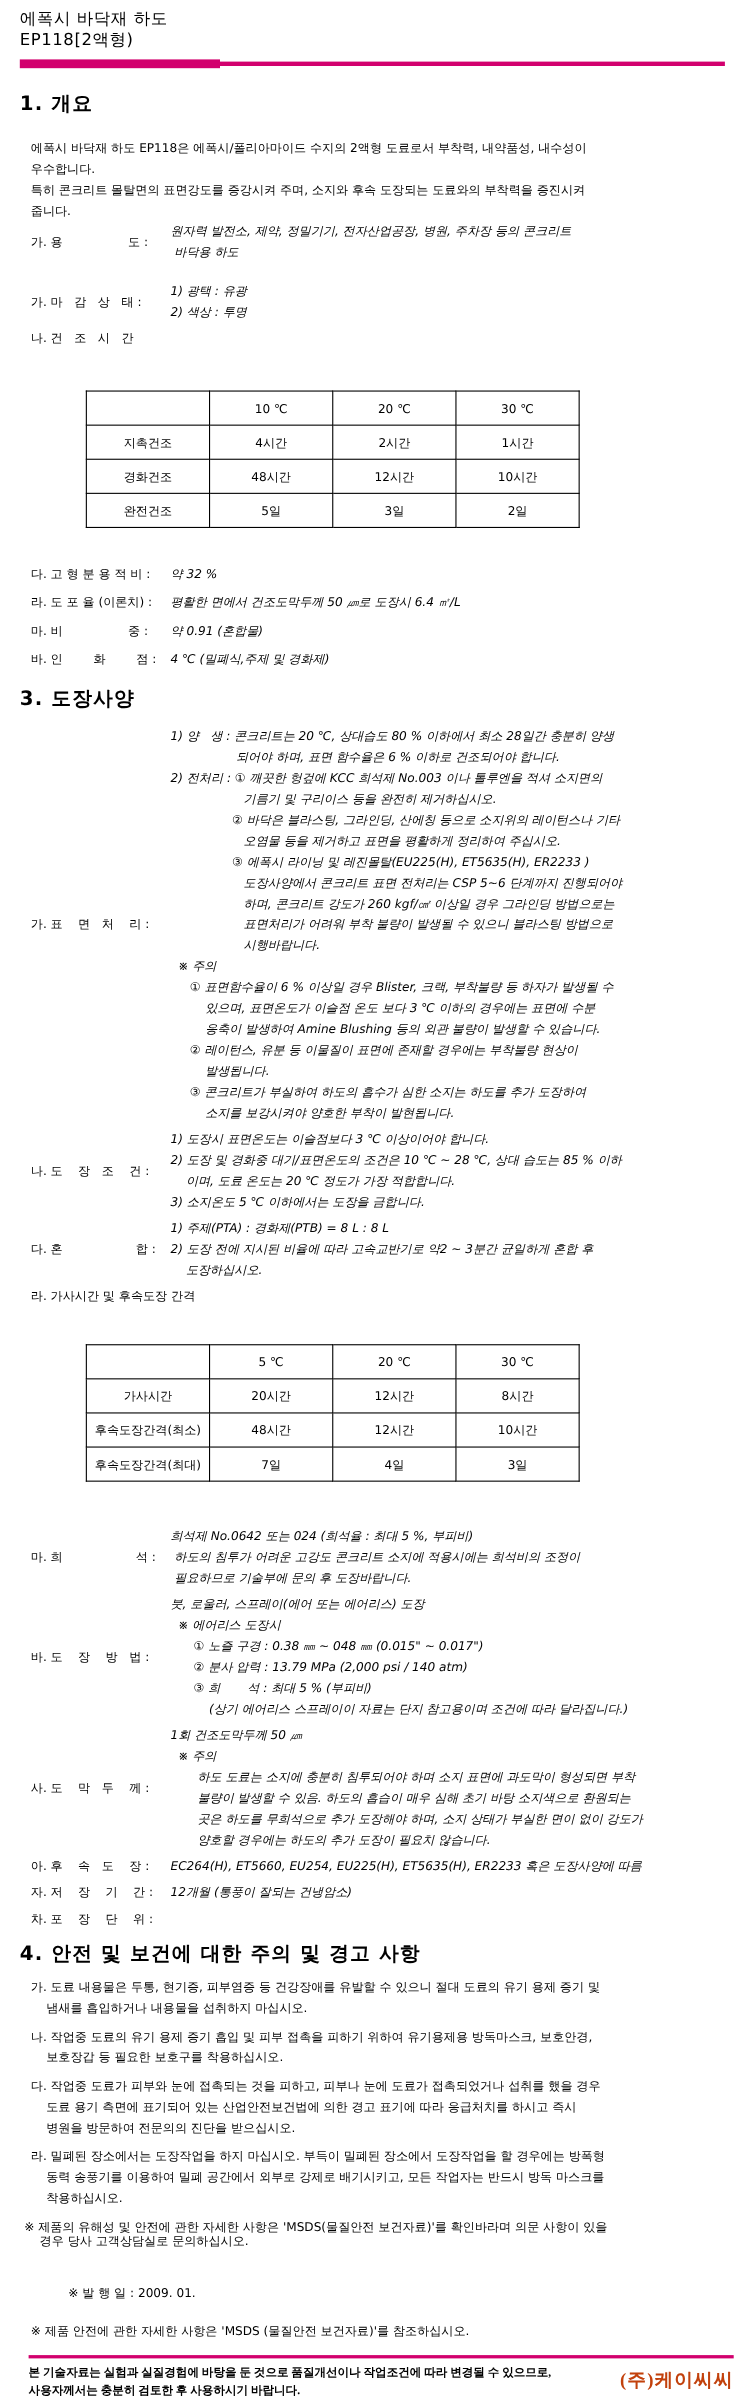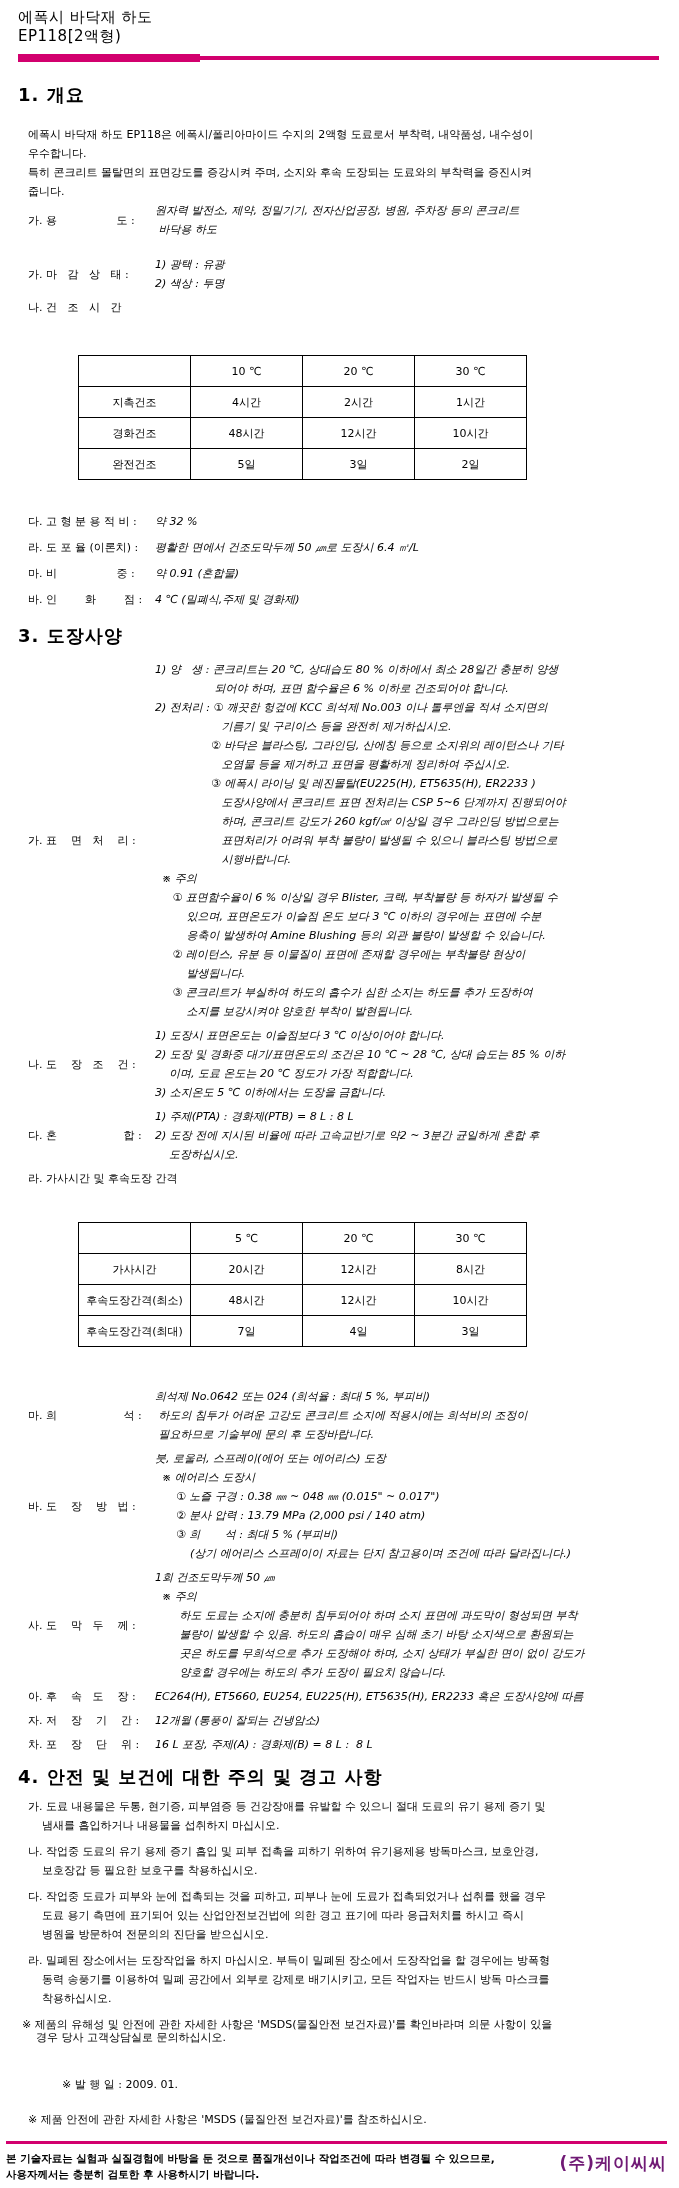--- a/index.html
+++ b/index.html
@@ -33,25 +33,25 @@
   table.spec-table td { border:1px solid #000; width:112px; height:31px;
                         text-align:center; vertical-align:middle; padding:0 3px; }
   .interval-label { margin-top:5px; }
   .s3-items-b { margin-top:40px; }
   .safety { white-space:pre-wrap; }
   .safety + .safety { margin-top:7px; }
   .note { margin-left:4px; font-size:11px; line-height:13px; white-space:pre-wrap; }
   .note-msds { margin-top:10px; }
   .note-issue { margin-top:34px;margin-left:44px; }
   .note-ref { margin-top:22px; margin-left:10px; }
-  .footer { position:absolute; left:6px; right:12px; bottom:6px; }
+  .footer { position:absolute; left:26px; right:12px; bottom:6px;font-family:Liberation Serif, serif; }
   .footer-rule { height:3px; background:var(--accent); margin-bottom:6px; }
   .footer-row { display:flex; justify-content:space-between; align-items:flex-start; }
   .disclaimer { font-weight:bold; font-size:10.5px; line-height:16px; white-space:pre-wrap; }
-  .company-logo { font-weight:bold; font-size:17px; color:#701a75; white-space:nowrap;
+  .company-logo { font-weight:bold; font-size:17px; color:#c2410c; white-space:nowrap;
                   letter-spacing:1px; margin-top:2px; }
 </style>
 </head>
 <body>
 
 <div class="page">
 
   <div>
     <div class="title">에폭시 바닥재 하도</div>
     <div class="title">EP118[2액형)</div>
@@ -233,21 +233,20 @@
     <div class="item">
       <span class="lab">아. 후    속   도    장 : </span>
       <span class="txt">EC264(H), ET5660, EU254, EU225(H), ET5635(H), ER2233 혹은 도장사양에 따름</span>
     </div>
     <div class="item">
       <span class="lab">자. 저    장    기    간 : </span>
       <span class="txt">12개월 (통풍이 잘되는 건냉암소)</span>
     </div>
     <div class="item">
       <span class="lab">차. 포    장    단    위 : </span>
-      <span class="txt">16 L 포장, 주제(A) : 경화제(B) = 8 L :  8 L</span>
     </div>
   </div>
 
   <h2 class="h-s4">4. 안전 및 보건에 대한 주의 및 경고 사항</h2>
   <div class="sec-body s4-items">
     <div class="safety">가. 도료 내용물은 두통, 현기증, 피부염증 등 건강장애를 유발할 수 있으니 절대 도료의 유기 용제 증기 및
     냄새를 흡입하거나 내용물을 섭취하지 마십시오.</div>
     <div class="safety">나. 작업중 도료의 유기 용제 증기 흡입 및 피부 접촉을 피하기 위하여 유기용제용 방독마스크, 보호안경,
     보호장갑 등 필요한 보호구를 착용하십시오.</div>
     <div class="safety">다. 작업중 도료가 피부와 눈에 접촉되는 것을 피하고, 피부나 눈에 도료가 접촉되었거나 섭취를 했을 경우

